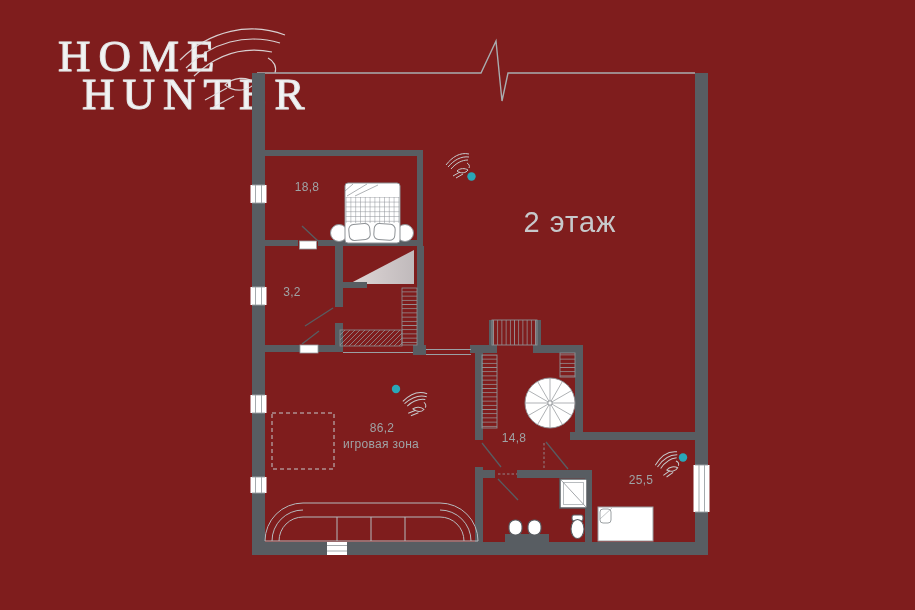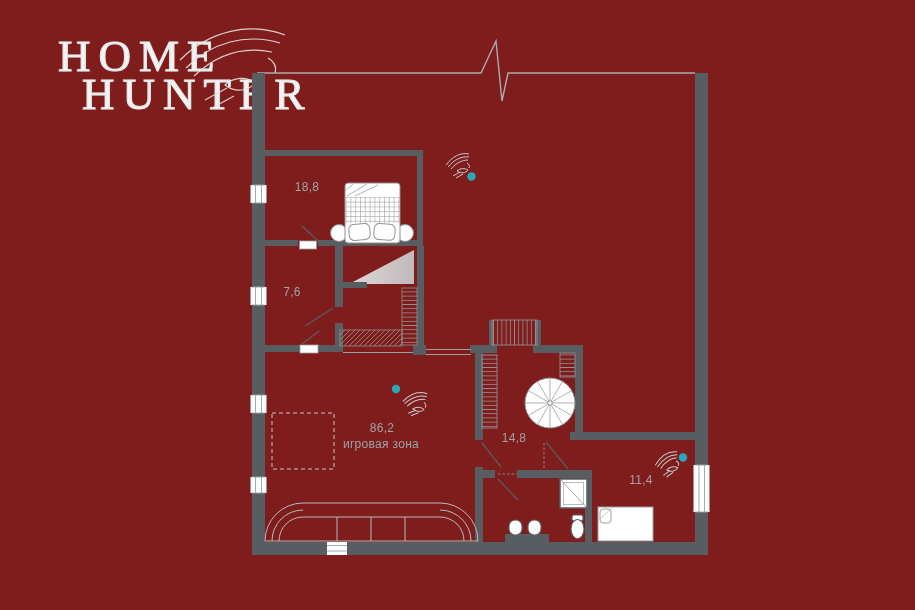--- a/index.html
+++ b/index.html
@@ -219,20 +219,21 @@
       <use href="#eagleSketch" xlink:href="#eagleSketch" transform="translate(443,149)"></use>
       <use href="#eagleSketch" xlink:href="#eagleSketch" transform="translate(400,387) rotate(8 14 14)"></use>
       <use href="#eagleSketch" xlink:href="#eagleSketch" transform="translate(652,448) rotate(-6 14 14)"></use>
       <circle cx="471.5" cy="176.5" r="4.2" fill="#2aa7b8"></circle>
       <circle cx="396" cy="389" r="4.2" fill="#2aa7b8"></circle>
       <circle cx="683" cy="457.5" r="4.2" fill="#2aa7b8"></circle>
     </g>
   </svg>
 
   <div class="lbl" style="left:307px;top:187px">18,8</div>
-  <div class="lbl" style="left:292px;top:292px">7,6</div>
+  <div class="lbl" style="left:292px;top:292px">3,2</div>
   <div class="lbl" style="left:382px;top:428px">86,2</div>
   <div class="lbl" style="left:381px;top:444px">игровая зона</div>
   <div class="lbl" style="left:514px;top:438px">14,8</div>
-  <div class="lbl" style="left:641px;top:480px">11,4</div>
-
+  <div class="lbl" style="left:641px;top:480px">25,5</div>
+
+  <div class="floor-title" style="left:570px;top:222px">2 этаж</div>
 
 </div>
 
 </body></html>

